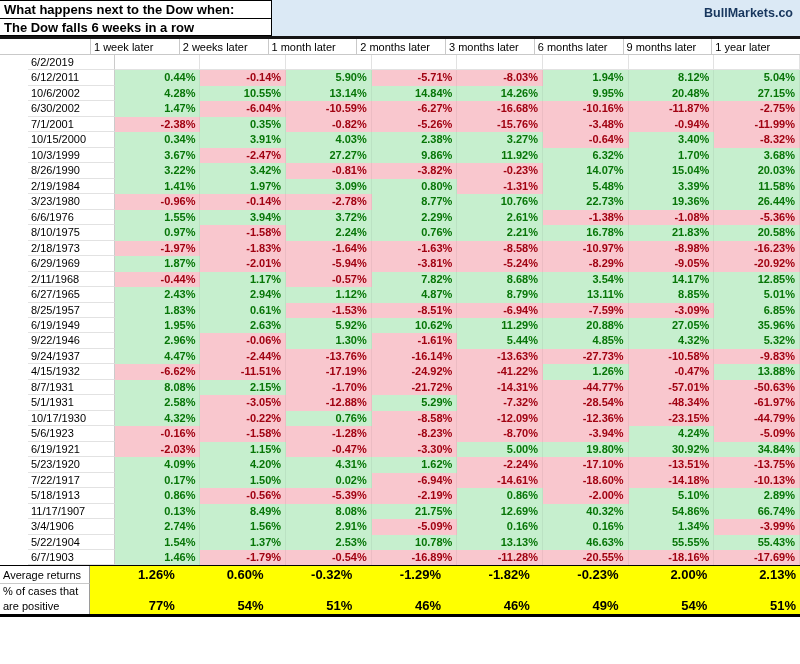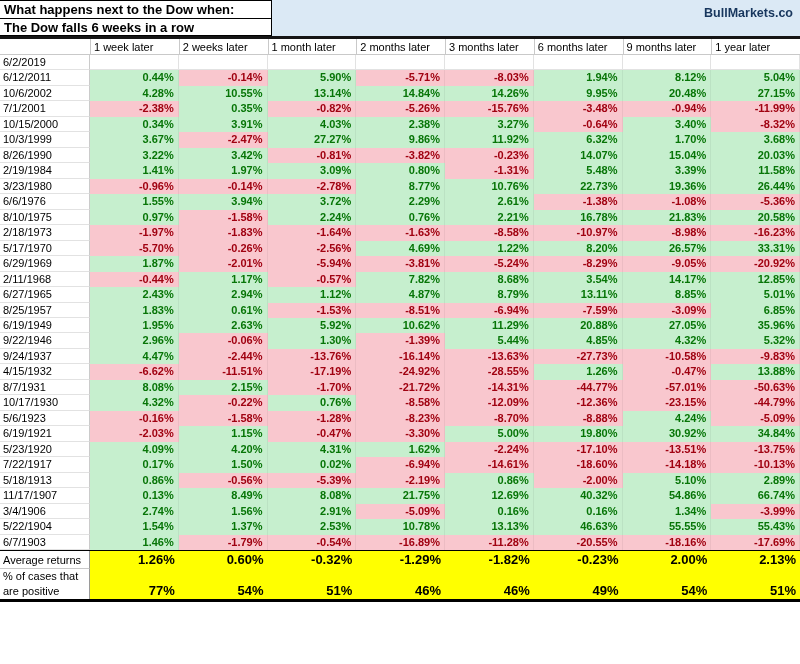--- a/index.html
+++ b/index.html
@@ -14,21 +14,21 @@
   .brand{position:absolute;top:6px;right:7px;font-size:12.5px;font-weight:bold;color:var(--brand-navy,#17365d);}
 
   
   .header-row{display:flex;height:16px;line-height:16px;background:#fff;border-bottom:1px solid #c9c9c9;box-sizing:border-box;}
   .hcell{box-sizing:border-box;font-size:11px;color:#000;white-space:nowrap;overflow:hidden;}
   .hcell.date{width:90px;}
   .hcell.col{width:88.75px;border-left:1px solid #c9c9c9;padding-left:3px;}
 
   
   .tbody{display:block;}
-  .row{display:flex;height:15.47px;line-height:15.6px;}
+  .row{display:flex;height:15.47px;line-height:15.6px;margin-left:28px;}
   .cell{box-sizing:border-box;font-size:11px;white-space:nowrap;overflow:hidden;}
   .c-date{width:90px;padding-left:3px;border-right:1px solid #cbcbcb;border-bottom:1px solid #e2e2e2;background:#fff;}
   .c-val{width:88.75px;text-align:right;padding-right:4px;font-weight:bold;}
   .c-val.pos{background:var(--pos-bg,#c6efce);color:var(--pos-tx,#077507);border-right:1px solid rgba(0,0,0,0.05);}
   .c-val.neg{background:var(--neg-bg,#f9c7ce);color:var(--neg-tx,#a00211);border-right:1px solid rgba(0,0,0,0.05);}
   .c-val.blank{background:#fff;border-right:1px solid #e2e2e2;border-bottom:1px solid #e2e2e2;}
 
   
   .summary{border-top:1px solid #000;border-bottom:3px solid #000;box-sizing:border-box;}
   .srow{display:flex;}
@@ -96,20 +96,31 @@
         <div class="cell c-val pos">4.28%</div>
         <div class="cell c-val pos">10.55%</div>
         <div class="cell c-val pos">13.14%</div>
         <div class="cell c-val pos">14.84%</div>
         <div class="cell c-val pos">14.26%</div>
         <div class="cell c-val pos">9.95%</div>
         <div class="cell c-val pos">20.48%</div>
         <div class="cell c-val pos">27.15%</div>
       </div>
       <div class="row">
+        <div class="cell c-date">6/30/2002</div>
+        <div class="cell c-val pos">1.47%</div>
+        <div class="cell c-val neg">-6.04%</div>
+        <div class="cell c-val neg">-10.59%</div>
+        <div class="cell c-val neg">-6.27%</div>
+        <div class="cell c-val neg">-16.68%</div>
+        <div class="cell c-val neg">-10.16%</div>
+        <div class="cell c-val neg">-11.87%</div>
+        <div class="cell c-val neg">-2.75%</div>
+      </div>
+      <div class="row">
         <div class="cell c-date">7/1/2001</div>
         <div class="cell c-val neg">-2.38%</div>
         <div class="cell c-val pos">0.35%</div>
         <div class="cell c-val neg">-0.82%</div>
         <div class="cell c-val neg">-5.26%</div>
         <div class="cell c-val neg">-15.76%</div>
         <div class="cell c-val neg">-3.48%</div>
         <div class="cell c-val neg">-0.94%</div>
         <div class="cell c-val neg">-11.99%</div>
       </div>
@@ -195,31 +206,20 @@
         <div class="cell c-val neg">-1.97%</div>
         <div class="cell c-val neg">-1.83%</div>
         <div class="cell c-val neg">-1.64%</div>
         <div class="cell c-val neg">-1.63%</div>
         <div class="cell c-val neg">-8.58%</div>
         <div class="cell c-val neg">-10.97%</div>
         <div class="cell c-val neg">-8.98%</div>
         <div class="cell c-val neg">-16.23%</div>
       </div>
       <div class="row">
-        <div class="cell c-date">5/17/1970</div>
-        <div class="cell c-val neg">-5.70%</div>
-        <div class="cell c-val neg">-0.26%</div>
-        <div class="cell c-val neg">-2.56%</div>
-        <div class="cell c-val pos">4.69%</div>
-        <div class="cell c-val pos">1.22%</div>
-        <div class="cell c-val pos">8.20%</div>
-        <div class="cell c-val pos">26.57%</div>
-        <div class="cell c-val pos">33.31%</div>
-      </div>
-      <div class="row">
         <div class="cell c-date">6/29/1969</div>
         <div class="cell c-val pos">1.87%</div>
         <div class="cell c-val neg">-2.01%</div>
         <div class="cell c-val neg">-5.94%</div>
         <div class="cell c-val neg">-3.81%</div>
         <div class="cell c-val neg">-5.24%</div>
         <div class="cell c-val neg">-8.29%</div>
         <div class="cell c-val neg">-9.05%</div>
         <div class="cell c-val neg">-20.92%</div>
       </div>
@@ -265,21 +265,21 @@
         <div class="cell c-val pos">11.29%</div>
         <div class="cell c-val pos">20.88%</div>
         <div class="cell c-val pos">27.05%</div>
         <div class="cell c-val pos">35.96%</div>
       </div>
       <div class="row">
         <div class="cell c-date">9/22/1946</div>
         <div class="cell c-val pos">2.96%</div>
         <div class="cell c-val neg">-0.06%</div>
         <div class="cell c-val pos">1.30%</div>
-        <div class="cell c-val neg">-1.39%</div>
+        <div class="cell c-val neg">-1.61%</div>
         <div class="cell c-val pos">5.44%</div>
         <div class="cell c-val pos">4.85%</div>
         <div class="cell c-val pos">4.32%</div>
         <div class="cell c-val pos">5.32%</div>
       </div>
       <div class="row">
         <div class="cell c-date">9/24/1937</div>
         <div class="cell c-val pos">4.47%</div>
         <div class="cell c-val neg">-2.44%</div>
         <div class="cell c-val neg">-13.76%</div>
@@ -288,55 +288,66 @@
         <div class="cell c-val neg">-27.73%</div>
         <div class="cell c-val neg">-10.58%</div>
         <div class="cell c-val neg">-9.83%</div>
       </div>
       <div class="row">
         <div class="cell c-date">4/15/1932</div>
         <div class="cell c-val neg">-6.62%</div>
         <div class="cell c-val neg">-11.51%</div>
         <div class="cell c-val neg">-17.19%</div>
         <div class="cell c-val neg">-24.92%</div>
-        <div class="cell c-val neg">-28.55%</div>
+        <div class="cell c-val neg">-41.22%</div>
         <div class="cell c-val pos">1.26%</div>
         <div class="cell c-val neg">-0.47%</div>
         <div class="cell c-val pos">13.88%</div>
       </div>
       <div class="row">
         <div class="cell c-date">8/7/1931</div>
         <div class="cell c-val pos">8.08%</div>
         <div class="cell c-val pos">2.15%</div>
         <div class="cell c-val neg">-1.70%</div>
         <div class="cell c-val neg">-21.72%</div>
         <div class="cell c-val neg">-14.31%</div>
         <div class="cell c-val neg">-44.77%</div>
         <div class="cell c-val neg">-57.01%</div>
         <div class="cell c-val neg">-50.63%</div>
       </div>
       <div class="row">
+        <div class="cell c-date">5/1/1931</div>
+        <div class="cell c-val pos">2.58%</div>
+        <div class="cell c-val neg">-3.05%</div>
+        <div class="cell c-val neg">-12.88%</div>
+        <div class="cell c-val pos">5.29%</div>
+        <div class="cell c-val neg">-7.32%</div>
+        <div class="cell c-val neg">-28.54%</div>
+        <div class="cell c-val neg">-48.34%</div>
+        <div class="cell c-val neg">-61.97%</div>
+      </div>
+      <div class="row">
         <div class="cell c-date">10/17/1930</div>
         <div class="cell c-val pos">4.32%</div>
         <div class="cell c-val neg">-0.22%</div>
         <div class="cell c-val pos">0.76%</div>
         <div class="cell c-val neg">-8.58%</div>
         <div class="cell c-val neg">-12.09%</div>
         <div class="cell c-val neg">-12.36%</div>
         <div class="cell c-val neg">-23.15%</div>
         <div class="cell c-val neg">-44.79%</div>
       </div>
       <div class="row">
         <div class="cell c-date">5/6/1923</div>
         <div class="cell c-val neg">-0.16%</div>
         <div class="cell c-val neg">-1.58%</div>
         <div class="cell c-val neg">-1.28%</div>
         <div class="cell c-val neg">-8.23%</div>
         <div class="cell c-val neg">-8.70%</div>
-        <div class="cell c-val neg">-8.88%</div>
+        <div class="cell c-val neg">-3.94%</div>
         <div class="cell c-val pos">4.24%</div>
         <div class="cell c-val neg">-5.09%</div>
       </div>
       <div class="row">
         <div class="cell c-date">6/19/1921</div>
         <div class="cell c-val neg">-2.03%</div>
         <div class="cell c-val pos">1.15%</div>
         <div class="cell c-val neg">-0.47%</div>
         <div class="cell c-val neg">-3.30%</div>
         <div class="cell c-val pos">5.00%</div>

